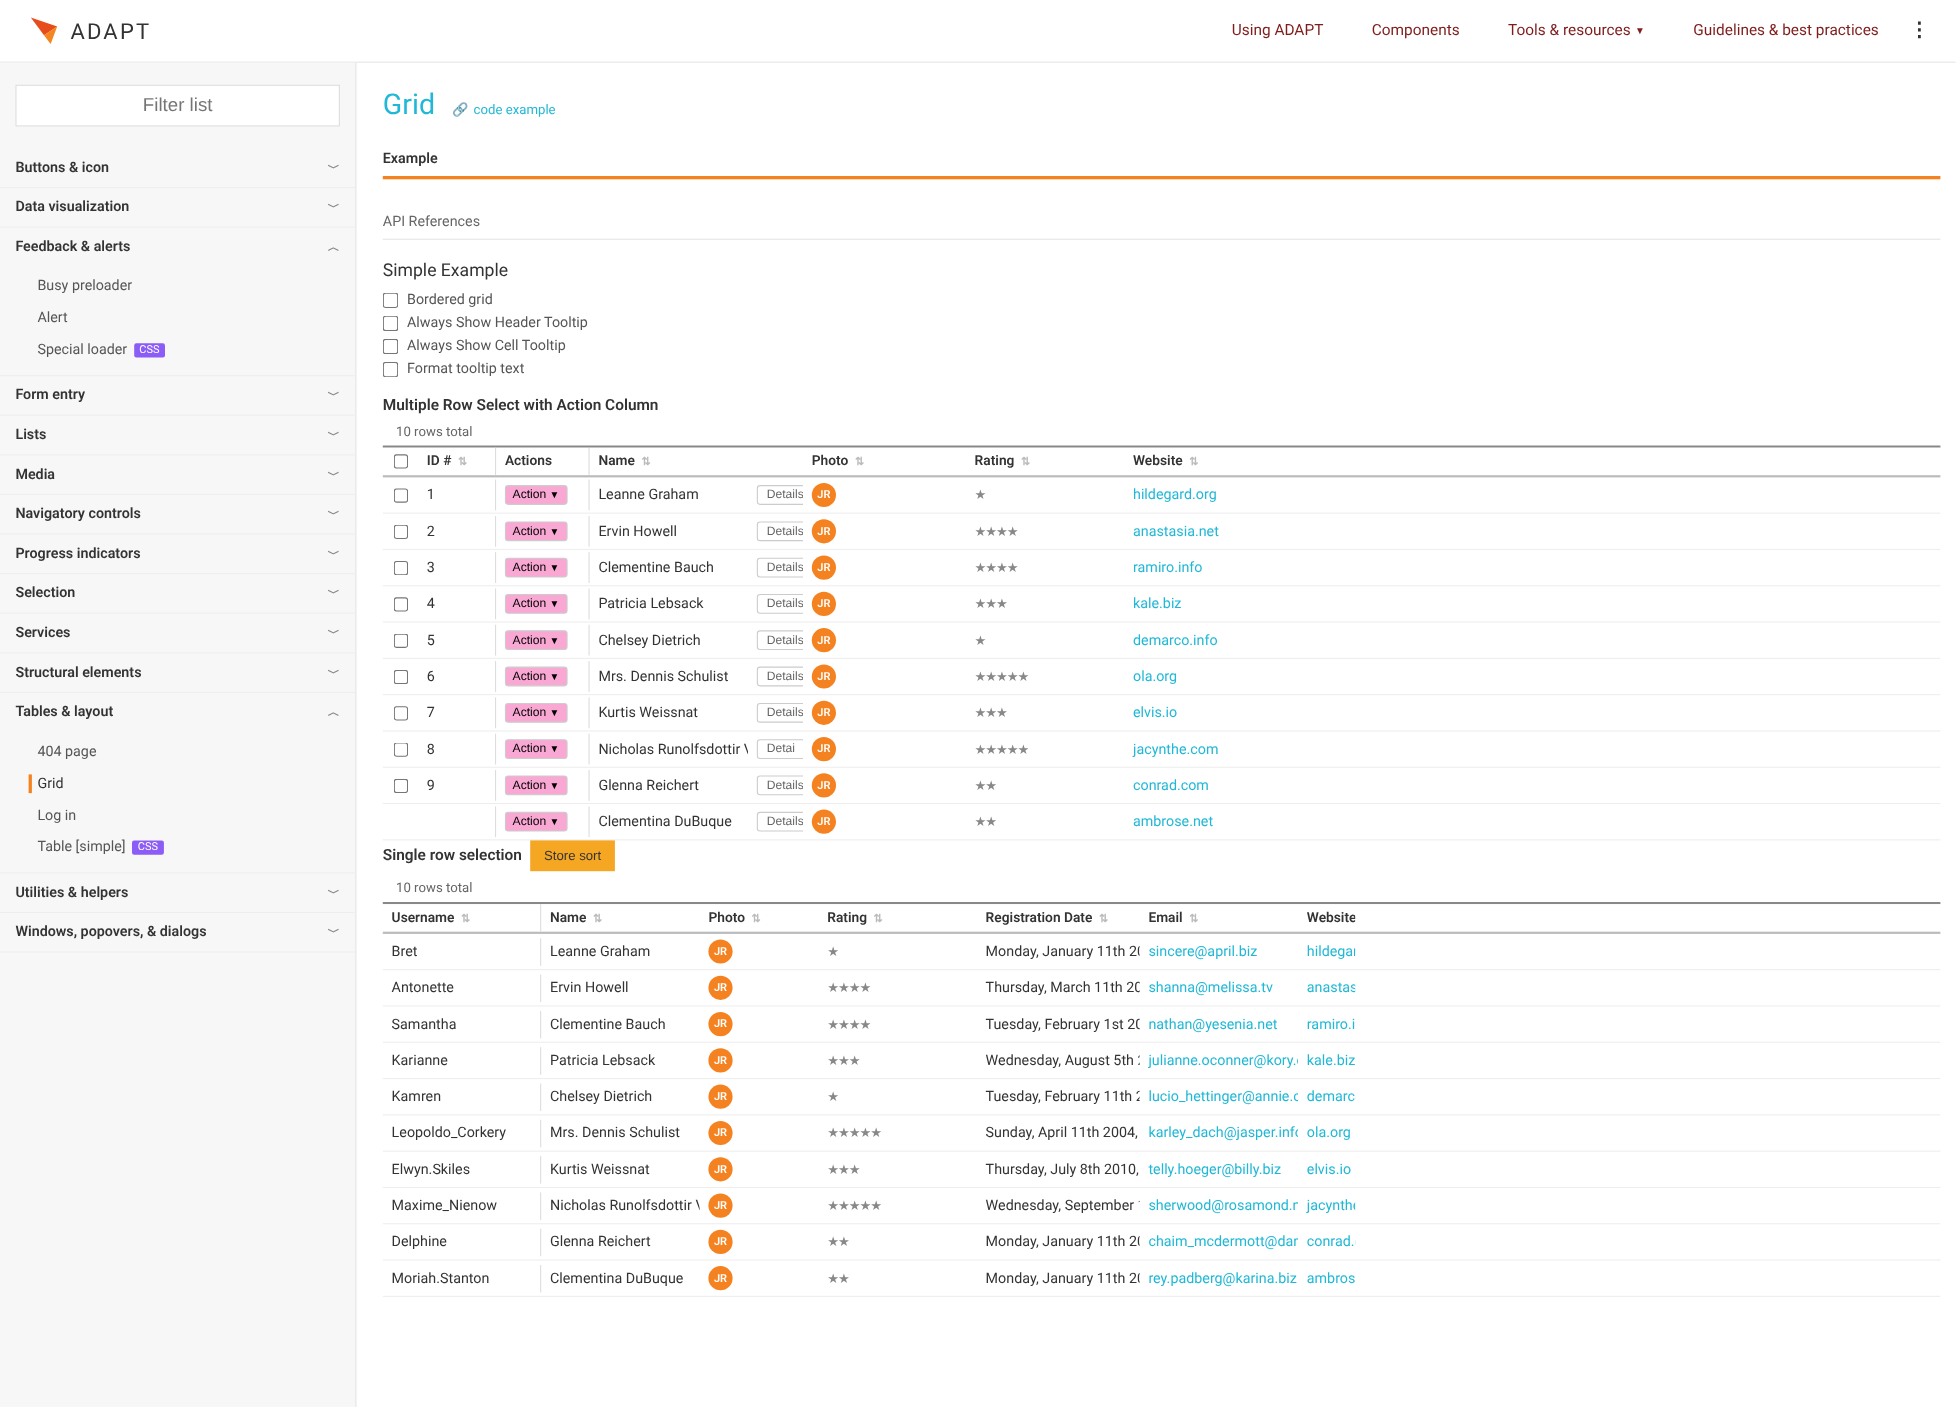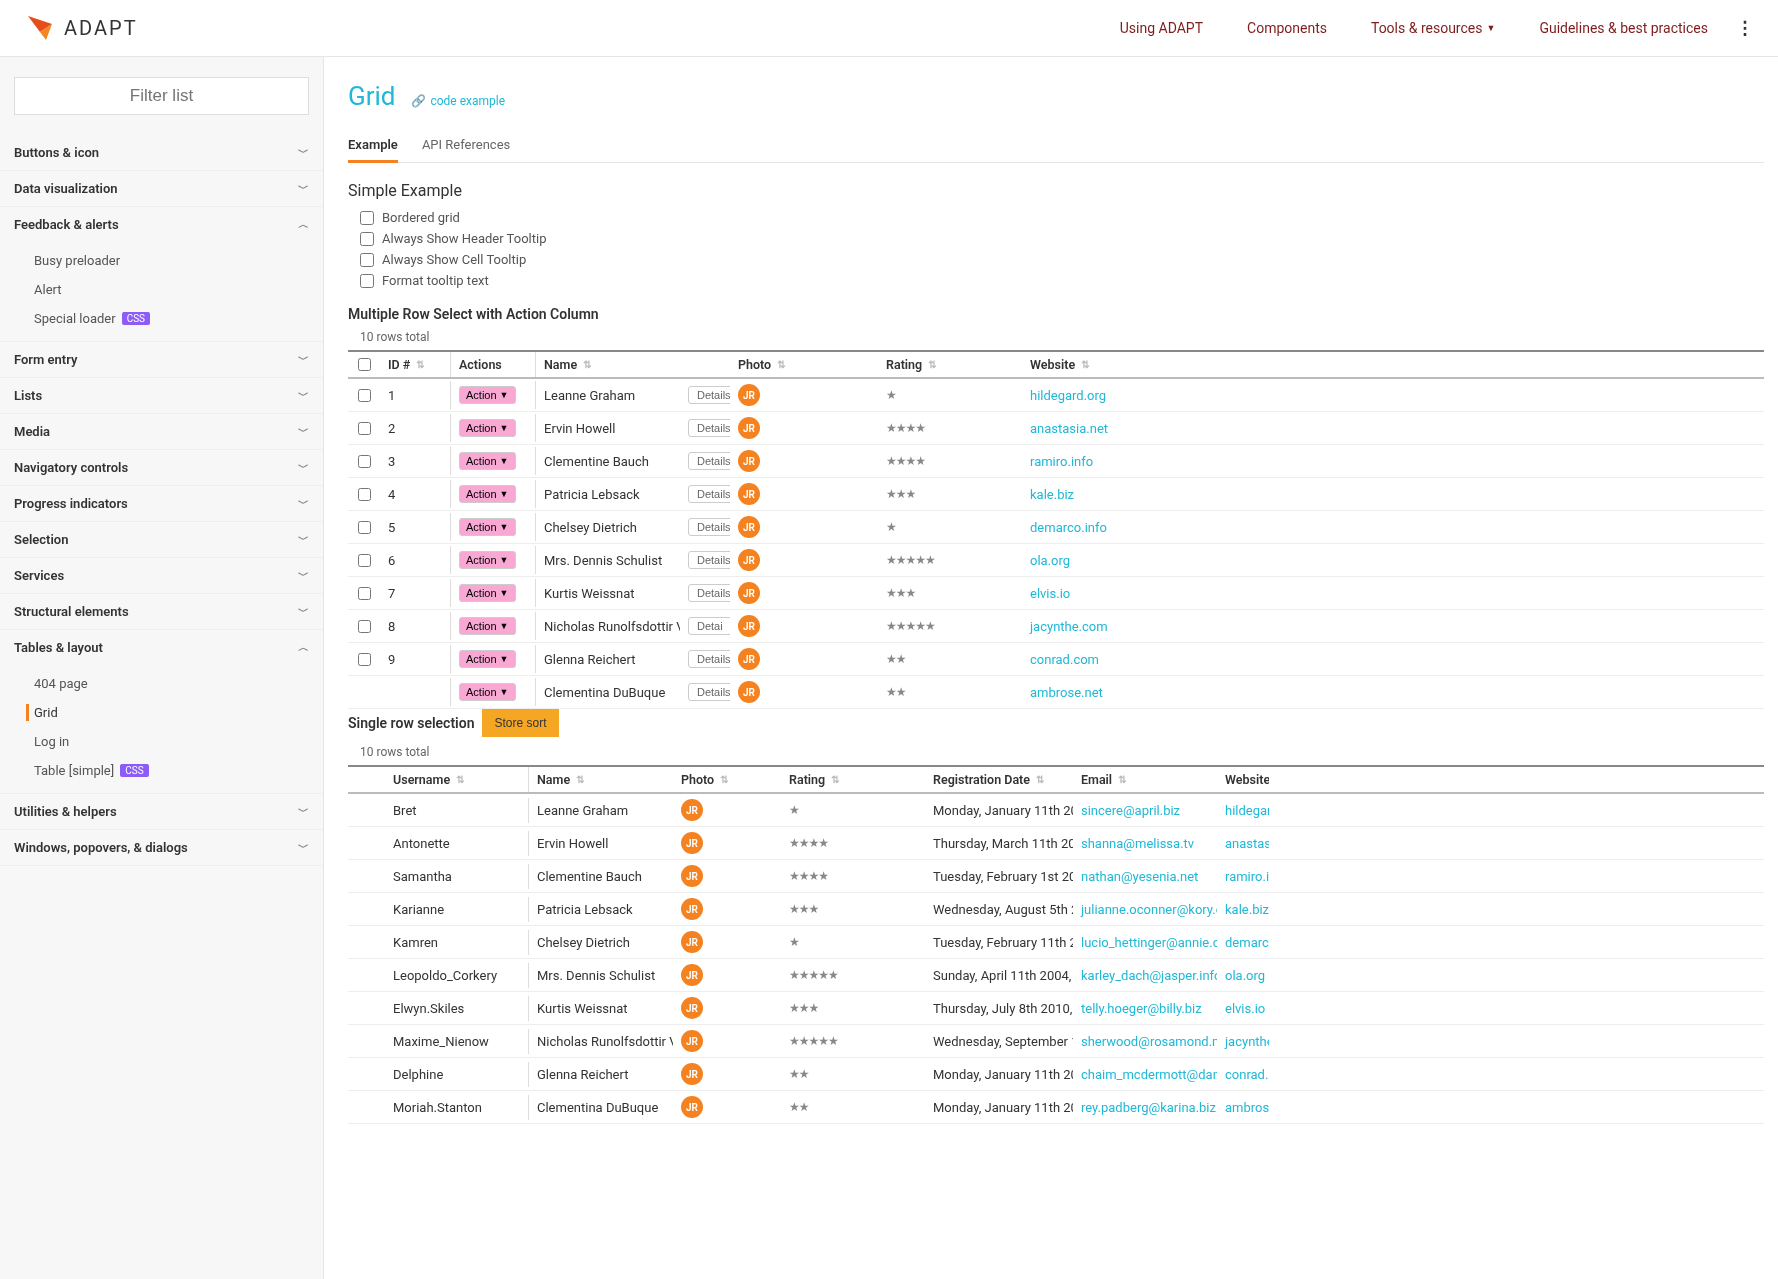--- a/index.html
+++ b/index.html
@@ -20,41 +20,41 @@
 .side-items { padding: 4px 0 8px; }
 .side-item { padding: 7px 14px 7px 34px; color: #555; cursor: pointer; display: flex; align-items: center; gap: 6px; position: relative; }
 .side-item.active { color: #333; }
 .side-item.active::before { content: ""; position: absolute; left: 26px; top: 6px; bottom: 6px; width: 3px; background: #f58220; }
 .badge-css { background: #8b5cf6; color: #fff; font-size: 10px; padding: 1px 5px; border-radius: 2px; }
 .chev { font-size: 11px; color: #888; }
 .main { flex: 1; padding: 24px 14px 24px 24px; overflow: hidden; }
 .page-title-row { display: flex; align-items: baseline; gap: 16px; margin-bottom: 18px; }
 .page-title { font-size: 26px; color: #20b8d6; font-weight: 400; }
 .code-link { color: #20b8d6; font-size: 12px; cursor: pointer; display: flex; align-items: center; gap: 4px; }
-.tabs { display: flex; gap: 24px; border-bottom: 1px solid #e5e5e5; margin-bottom: 18px; }
+.tabs { display: flex; gap: 24px; border-bottom: 1px solid #e5e5e5; margin-bottom: 18px; flex-direction: column; }
 .tab { padding: 8px 0; cursor: pointer; font-size: 13px; color: #666; }
 .tab.active { color: #333; font-weight: 600; border-bottom: 3px solid #f58220; margin-bottom: -1px; }
 .section-title { font-size: 16px; font-weight: 400; margin-bottom: 10px; }
-.checkbox-row { display: flex; align-items: center; gap: 8px; margin-bottom: 6px; font-size: 13px; color: #555; margin-left: 12px; }
+.checkbox-row { display: flex; align-items: center; gap: 8px; margin-bottom: 6px; font-size: 13px; color: #555; }
 .checkbox-row input { width: 14px; height: 14px; }
 .subsection-title { font-size: 14px; font-weight: 600; margin: 18px 0 8px; }
 .rows-total { font-size: 12px; color: #666; margin: 6px 0 6px 12px; }
 .grid { border-top: 2px solid #888; width: 100%; }
 .grid-head { display: flex; border-bottom: 2px solid #bbb; background: #fff; font-weight: 600; font-size: 12.5px; }
 .grid-row { display: flex; border-bottom: 1px solid #eee; align-items: center; min-height: 27px; }
 .cell { padding: 5px 8px; display: flex; align-items: center; gap: 4px; overflow: hidden; white-space: nowrap; text-overflow: ellipsis; }
 .col-check { width: 32px; justify-content: center; }
 .col-id { width: 70px; }
 .col-actions { width: 86px; border-left: 1px solid #ddd; border-right: 1px solid #ddd; }
 .col-name { width: 144px; }
 .col-photo { width: 148px; }
 .col-rating { width: 144px; }
 .col-website { width: 160px; }
 .col-details { width: 50px; }
-.col-username { width: 144px; border-right: 1px solid #ddd; margin-left: 37px; }
+.col-username { width: 144px; border-right: 1px solid #ddd; }
 .col-name2 { width: 144px; }
 .col-photo2 { width: 108px; }
 .col-rating2 { width: 144px; }
 .col-regdate { width: 148px; }
 .col-email { width: 144px; }
 .col-website2 { width: 52px; }
 .sort-icon { color: #bbb; font-size: 10px; margin-left: 2px; }
 .action-btn { border: 1px solid #ccc; background: #f9a8d4; padding: 2px 6px; font-size: 11px; border-radius: 3px; cursor: pointer; display: inline-flex; align-items: center; gap: 3px; }
 .details-btn { border: 1px solid #ccc; background: #fff; padding: 2px 8px; font-size: 11px; border-radius: 3px; cursor: pointer; color: #666; }
 .avatar { width: 22px; height: 22px; border-radius: 50%; background: #f58220; color: #fff; display: inline-flex; align-items: center; justify-content: center; font-size: 10px; font-weight: 600; }

